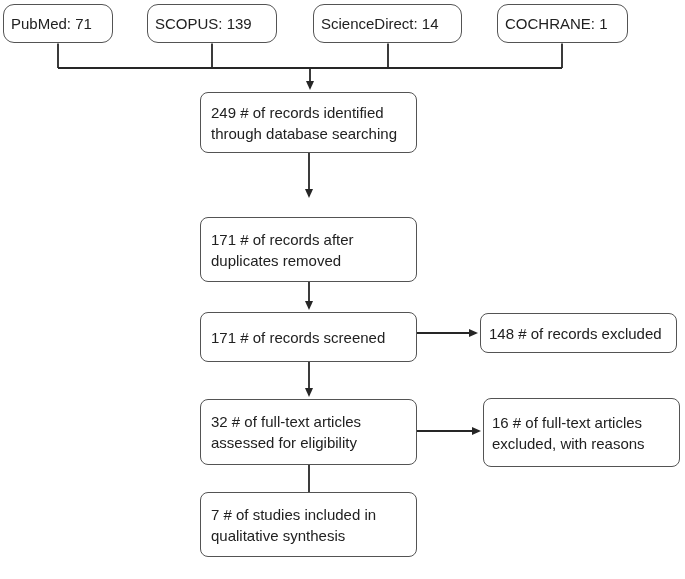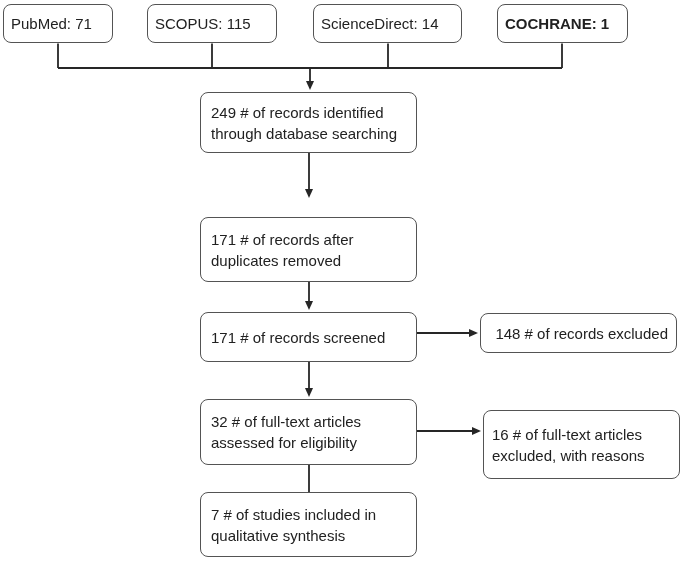--- a/index.html
+++ b/index.html
@@ -32,44 +32,45 @@
     border: 1.5px solid #545454;
     border-radius: 8px;
     background: #ffffff;
     display: flex;
     align-items: center;
     text-align: left;
   }
   .src {
     padding: 0 7px;
     white-space: nowrap;
+    border-radius: 11px;
   }
   .main {
     left: 200px;
     width: 217px;
     padding: 0 10px;
   }
   .side {
     width: 197px;
     padding: 0 8px;
   }
   
   .src-1 { left: 3px;   top: 4px; width: 110px; height: 39px; }
   .src-2 { left: 147px; top: 4px; width: 130px; height: 39px; }
   .src-3 { left: 313px; top: 4px; width: 149px; height: 39px; }
-  .src-4 { left: 497px; top: 4px; width: 131px; height: 39px; font-weight: bold; }
+  .src-4 { left: 497px; top: 4px; width: 131px; height: 39px; }
   
   .step-1 { top: 92px;  height: 61px; }
   .step-2 { top: 200px; height: 65px; margin-top: 17px; }
   .step-3 { top: 312px; height: 50px; }
   .step-4 { top: 399px; height: 66px; }
   .step-5 { top: 492px; height: 65px; }
   
-  .excl-1 { left: 480px; top: 313px; height: 40px; justify-content: flex-end; }
-  .excl-2 { left: 483px; top: 398px; height: 69px; margin-top: 12px; }
+  .excl-1 { left: 480px; top: 313px; height: 40px; }
+  .excl-2 { left: 483px; top: 398px; height: 69px; }
 </style>
 </head>
 <body>
 
 <div class="canvas">
 
   <svg class="connectors" width="685" height="579" viewBox="0 0 685 579" xmlns="http://www.w3.org/2000/svg">
     <defs>
       <marker id="arrow" markerUnits="userSpaceOnUse" markerWidth="10" markerHeight="10" refX="7" refY="4" orient="auto">
         <path d="M0,0 L9,4 L0,8 Z" fill="#262626"></path>
@@ -88,21 +89,21 @@
     <line x1="309" y1="465" x2="309" y2="508" stroke="#262626" stroke-width="1.8" marker-end="url(#arrow)"></line>
 
     <line x1="417" y1="333" x2="476" y2="333" stroke="#262626" stroke-width="1.8" marker-end="url(#arrow)"></line>
     <line x1="417" y1="431" x2="479" y2="431" stroke="#262626" stroke-width="1.8" marker-end="url(#arrow)"></line>
   </svg>
 
   <div class="node src src-1">
     <span>PubMed: 71</span>
   </div>
   <div class="node src src-2">
-    <span>SCOPUS: 115</span>
+    <span>SCOPUS: 139</span>
   </div>
   <div class="node src src-3">
     <span>ScienceDirect: 14</span>
   </div>
   <div class="node src src-4">
     <span>COCHRANE: 1</span>
   </div>
 
   <div class="node main step-1">
     <span>249 # of records identified through database searching</span>

